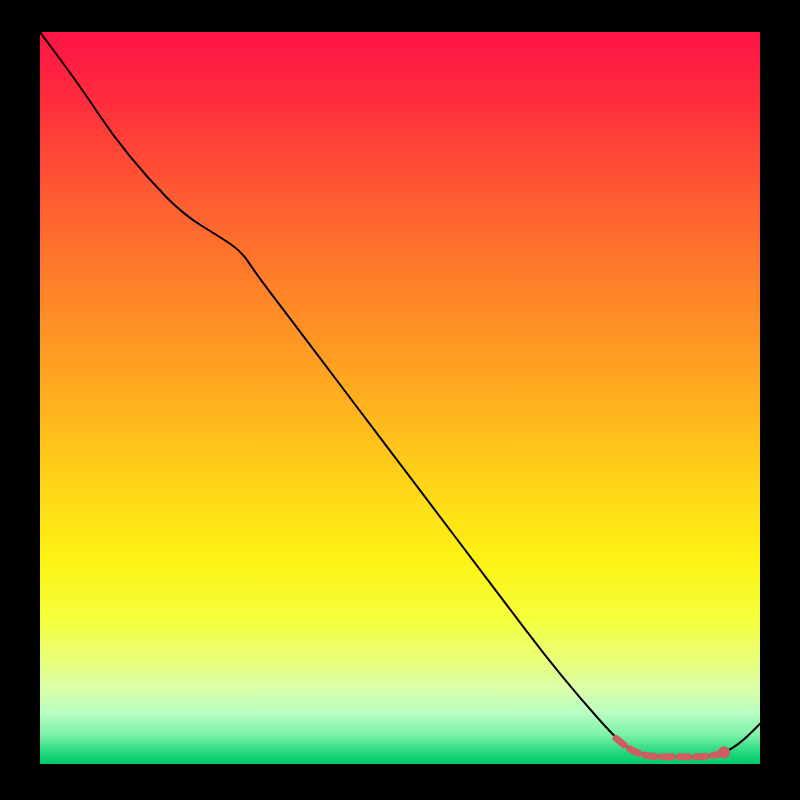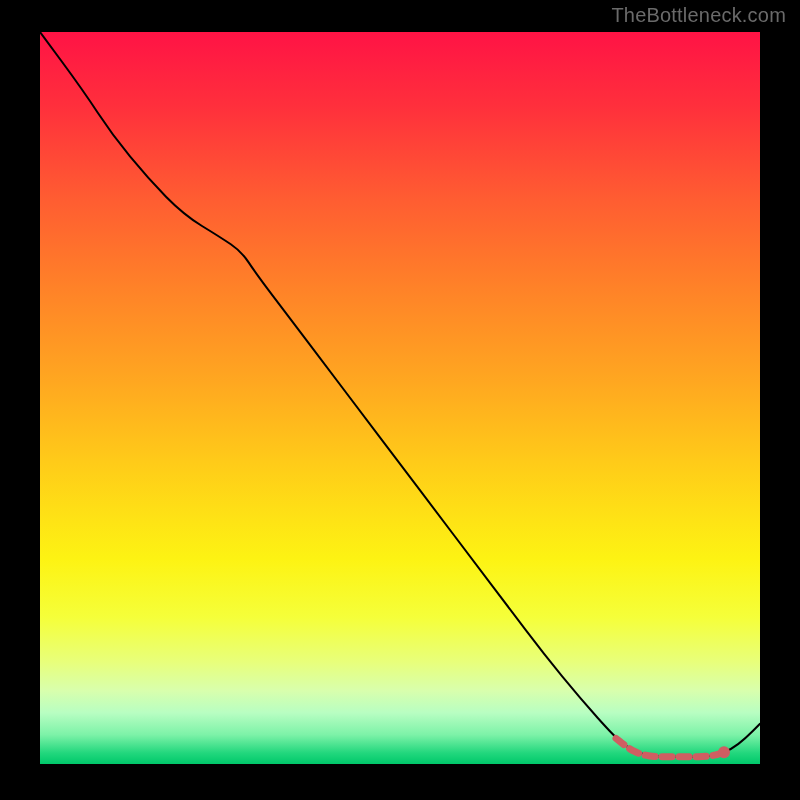--- a/index.html
+++ b/index.html
@@ -37,21 +37,20 @@
   }
   .plot svg {
     display: block;
   }
 </style>
 </head>
 <body>
 
 <div class="frame">
 
-  <div class="watermark">TheBottleneck.com</div>
 
   <div class="plot">
     <svg id="chart-svg" width="720" height="732" viewBox="0 0 720 732">
       <defs>
         <linearGradient id="bg-grad" x1="0" y1="0" x2="0" y2="1">
             <stop offset="0.00%" stop-color="#ff1345"></stop>
             <stop offset="10.00%" stop-color="#ff2f3c"></stop>
             <stop offset="22.00%" stop-color="#ff5a32"></stop>
             <stop offset="35.00%" stop-color="#ff8228"></stop>
             <stop offset="48.00%" stop-color="#ffa820"></stop>

